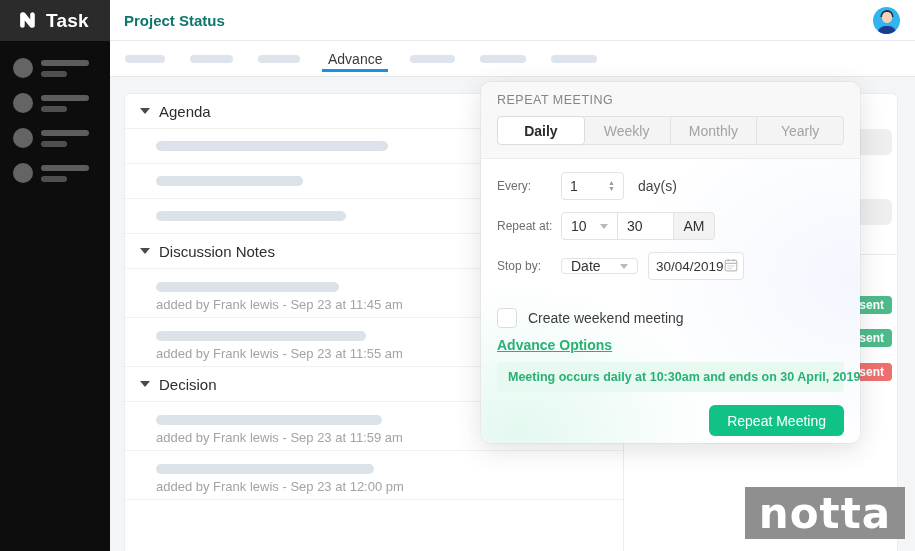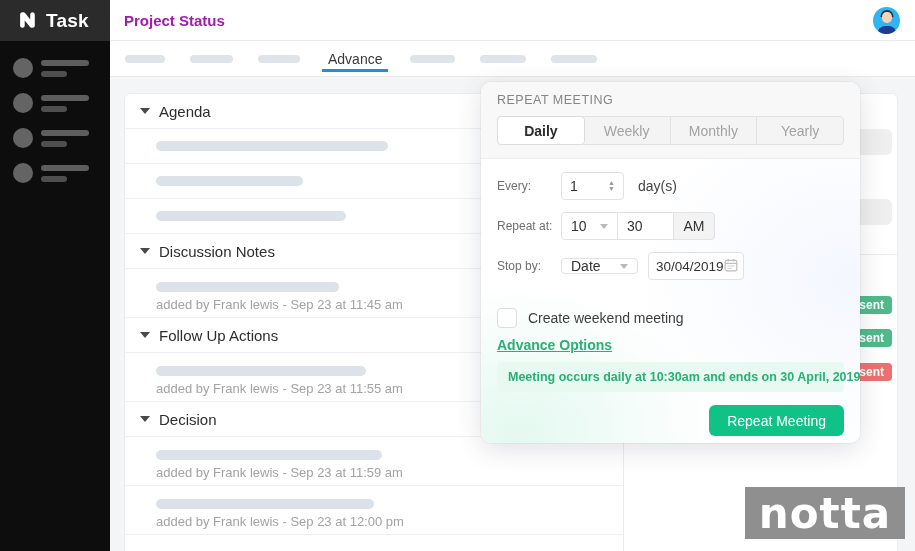--- a/index.html
+++ b/index.html
@@ -14,21 +14,21 @@
   .s-item { display:flex; gap:8px; margin-bottom:15px; }
   .s-circle { width:20px; height:20px; border-radius:50%; background:#646464; flex:none; }
   .s-lines { padding-top:2px; }
   .s-line1 { width:48px; height:6px; border-radius:3px; background:#5d5d5d; margin-bottom:5px; }
   .s-line2 { width:26px; height:6px; border-radius:3px; background:#4f4f4f; }
 
   
   .header { position:absolute; left:110px; top:0; width:805px; height:41px; background:#fff;
             border-bottom:1px solid #eaeaea; display:flex; align-items:center; justify-content:space-between;
             padding:0 15px 0 14px; z-index:2; }
-  .page-title { font-size:15px; font-weight:bold; color:#a21caf; }
+  .page-title { font-size:15px; font-weight:bold; color:#0f766e; }
   .avatar { position:relative; width:27px; height:27px; border-radius:50%; background:#2fb5f1; overflow:hidden; cursor:pointer; }
   .avatar .hair { position:absolute; left:50%; top:3px; transform:translateX(-50%); width:13px; height:7px; background:#26303f; border-radius:7px 7px 0 0; }
   .avatar .face { position:absolute; left:50%; top:5px; transform:translateX(-50%); width:10px; height:11px; background:#f6d3b8; border-radius:45%; }
   .avatar .torso { position:absolute; left:50%; bottom:-4px; transform:translateX(-50%); width:19px; height:12px; background:#1c3d8f; border-radius:8px 8px 0 0; }
 
   
   .tabbar { position:absolute; left:110px; top:41px; width:805px; height:36px; background:#fff;
             border-bottom:1px solid #e9e9e9; display:flex; align-items:center; padding-left:15px; z-index:2; }
   .pill { height:8px; border-radius:4px; background:#dde4eb; margin-right:25px; flex:none; }
   .pw1{width:40px;} .pw2{width:43px;} .pw3{width:42px;} .pw4{width:45px;} .pw5{width:46px;} .pw6{width:46px;}
@@ -190,24 +190,20 @@
 
     <div class="sec-header">
       <span class="caret"></span>
       <span class="sec-title">Discussion Notes</span>
     </div>
     <div class="meta-row">
       <div class="skel-bar bw4"></div>
       <div class="meta-text">added by Frank lewis - Sep 23 at 11:45 am</div>
     </div>
 
-    <div class="sec-header">
-      <span class="caret"></span>
-      <span class="sec-title">Follow Up Actions</span>
-    </div>
     <div class="meta-row">
       <div class="skel-bar bw5"></div>
       <div class="meta-text">added by Frank lewis - Sep 23 at 11:55 am</div>
     </div>
 
     <div class="sec-header">
       <span class="caret"></span>
       <span class="sec-title">Decision</span>
     </div>
     <div class="meta-row">

